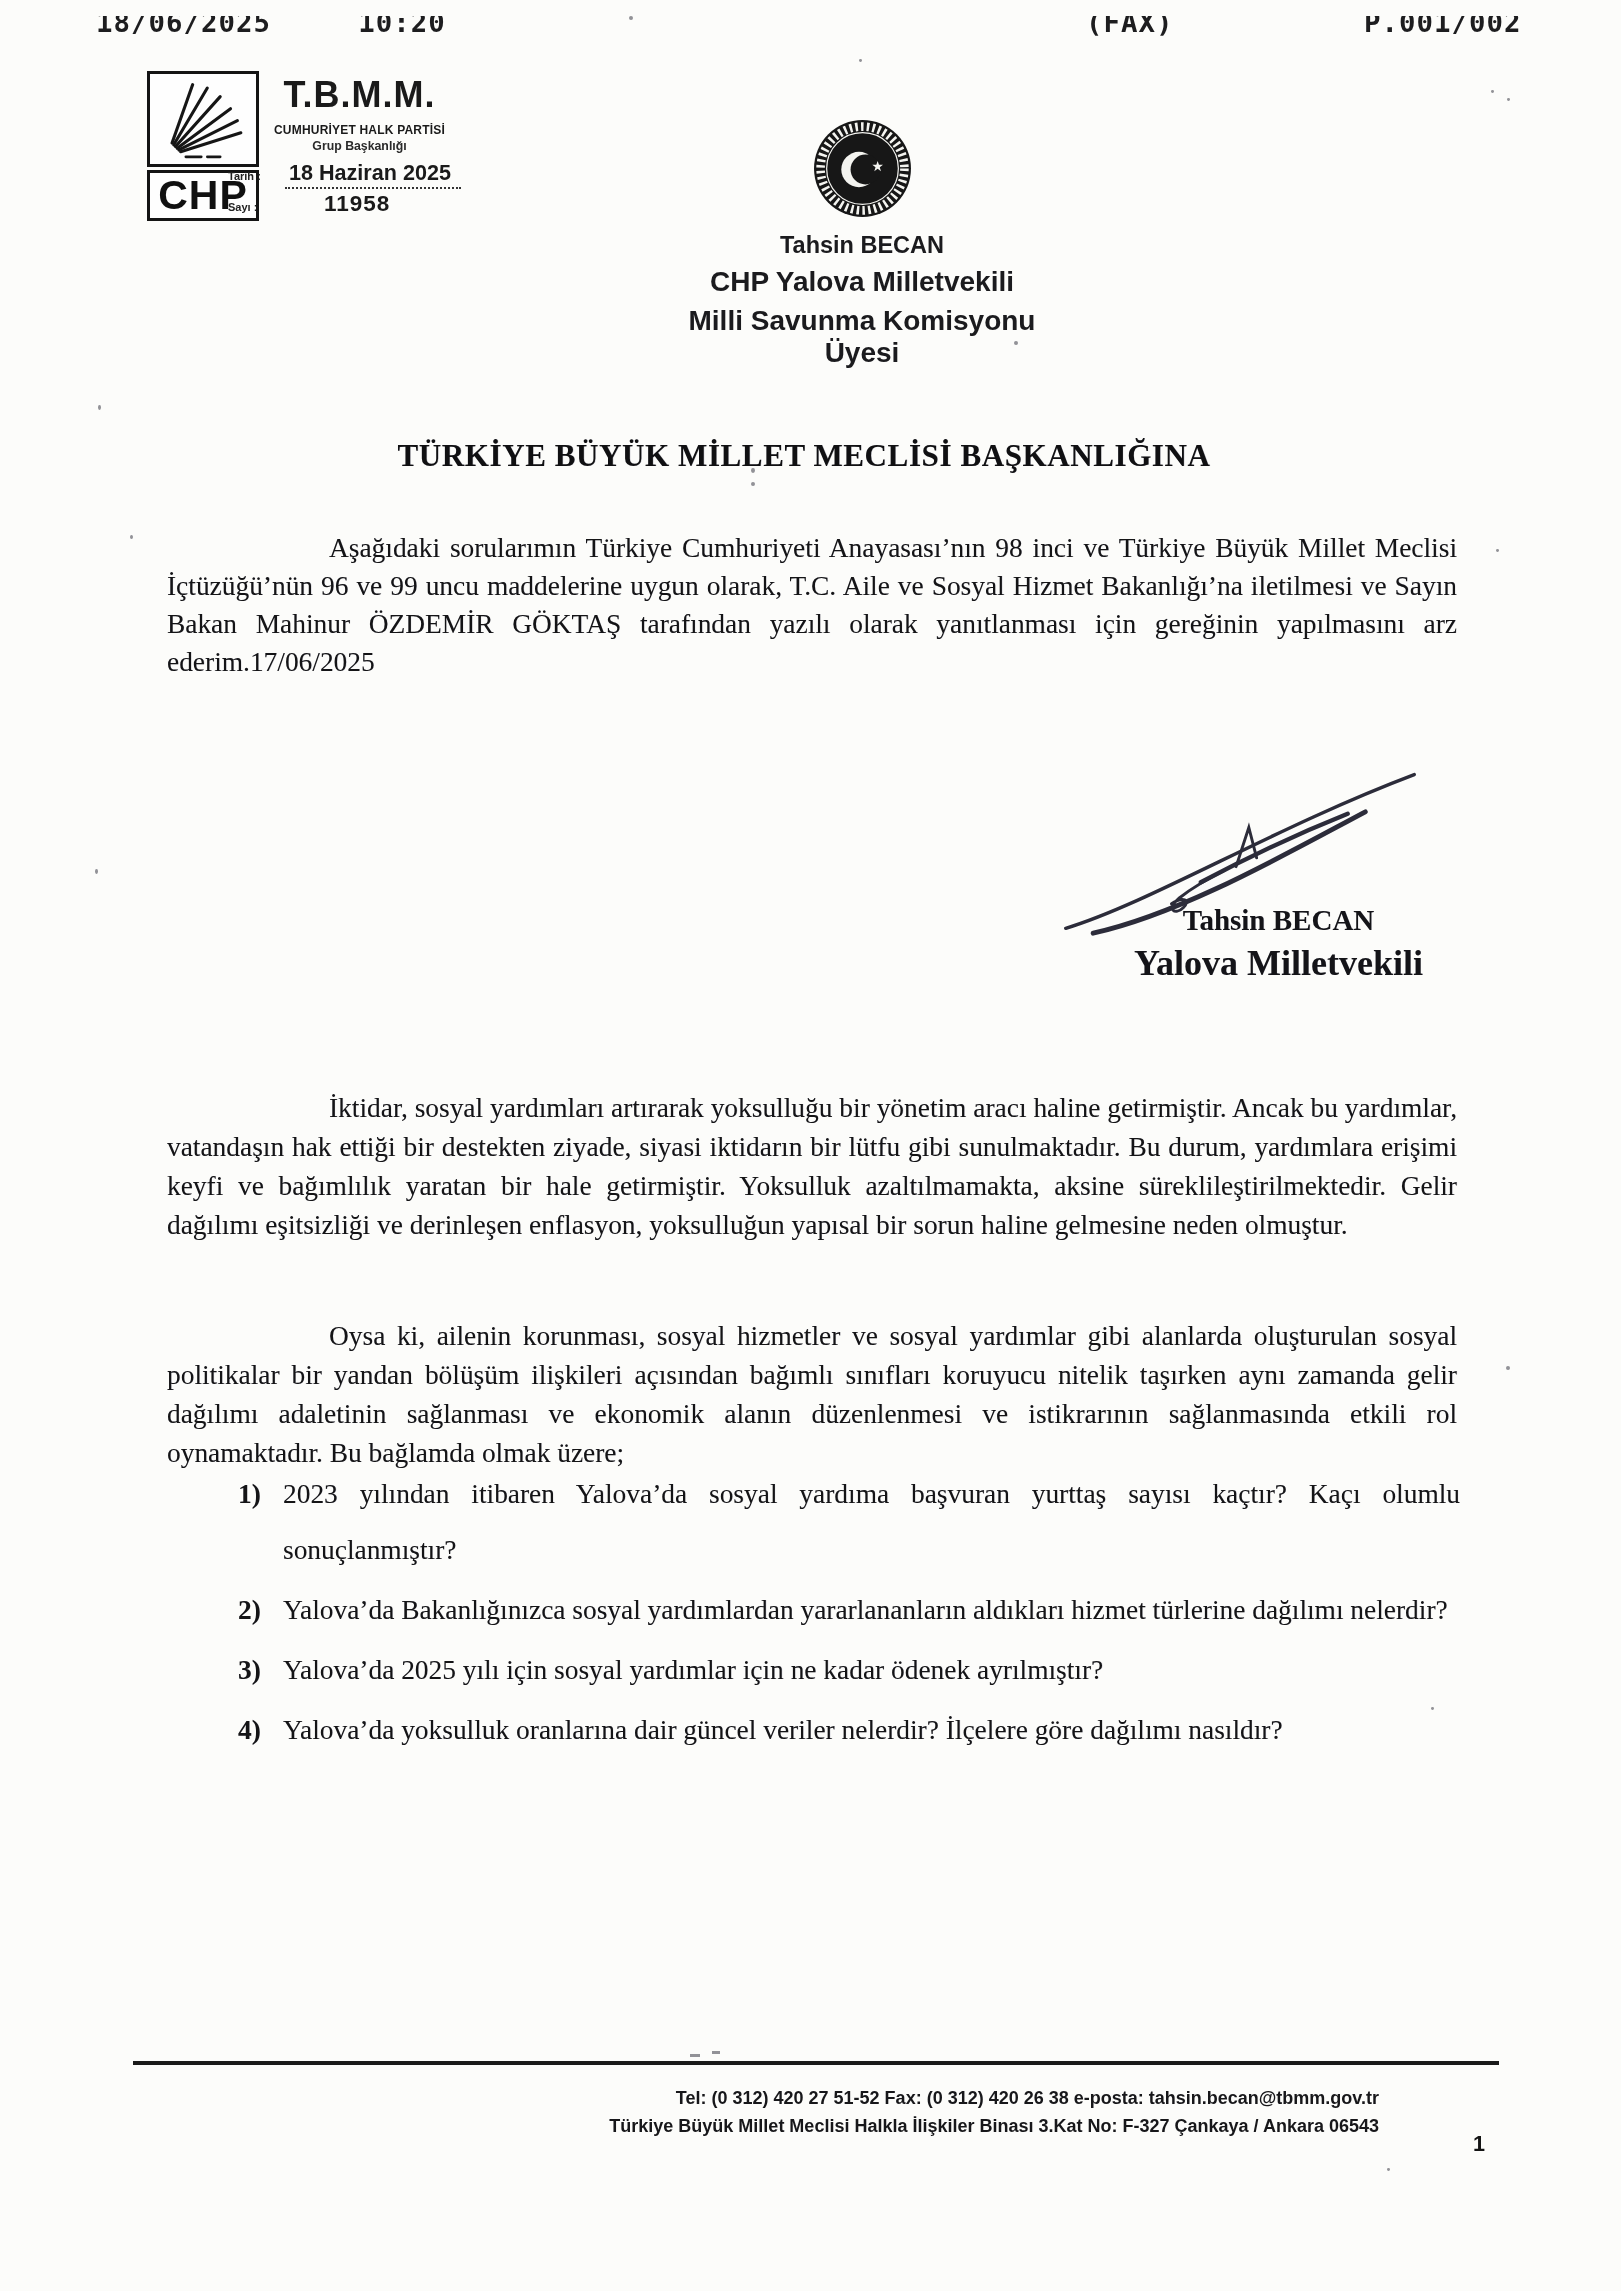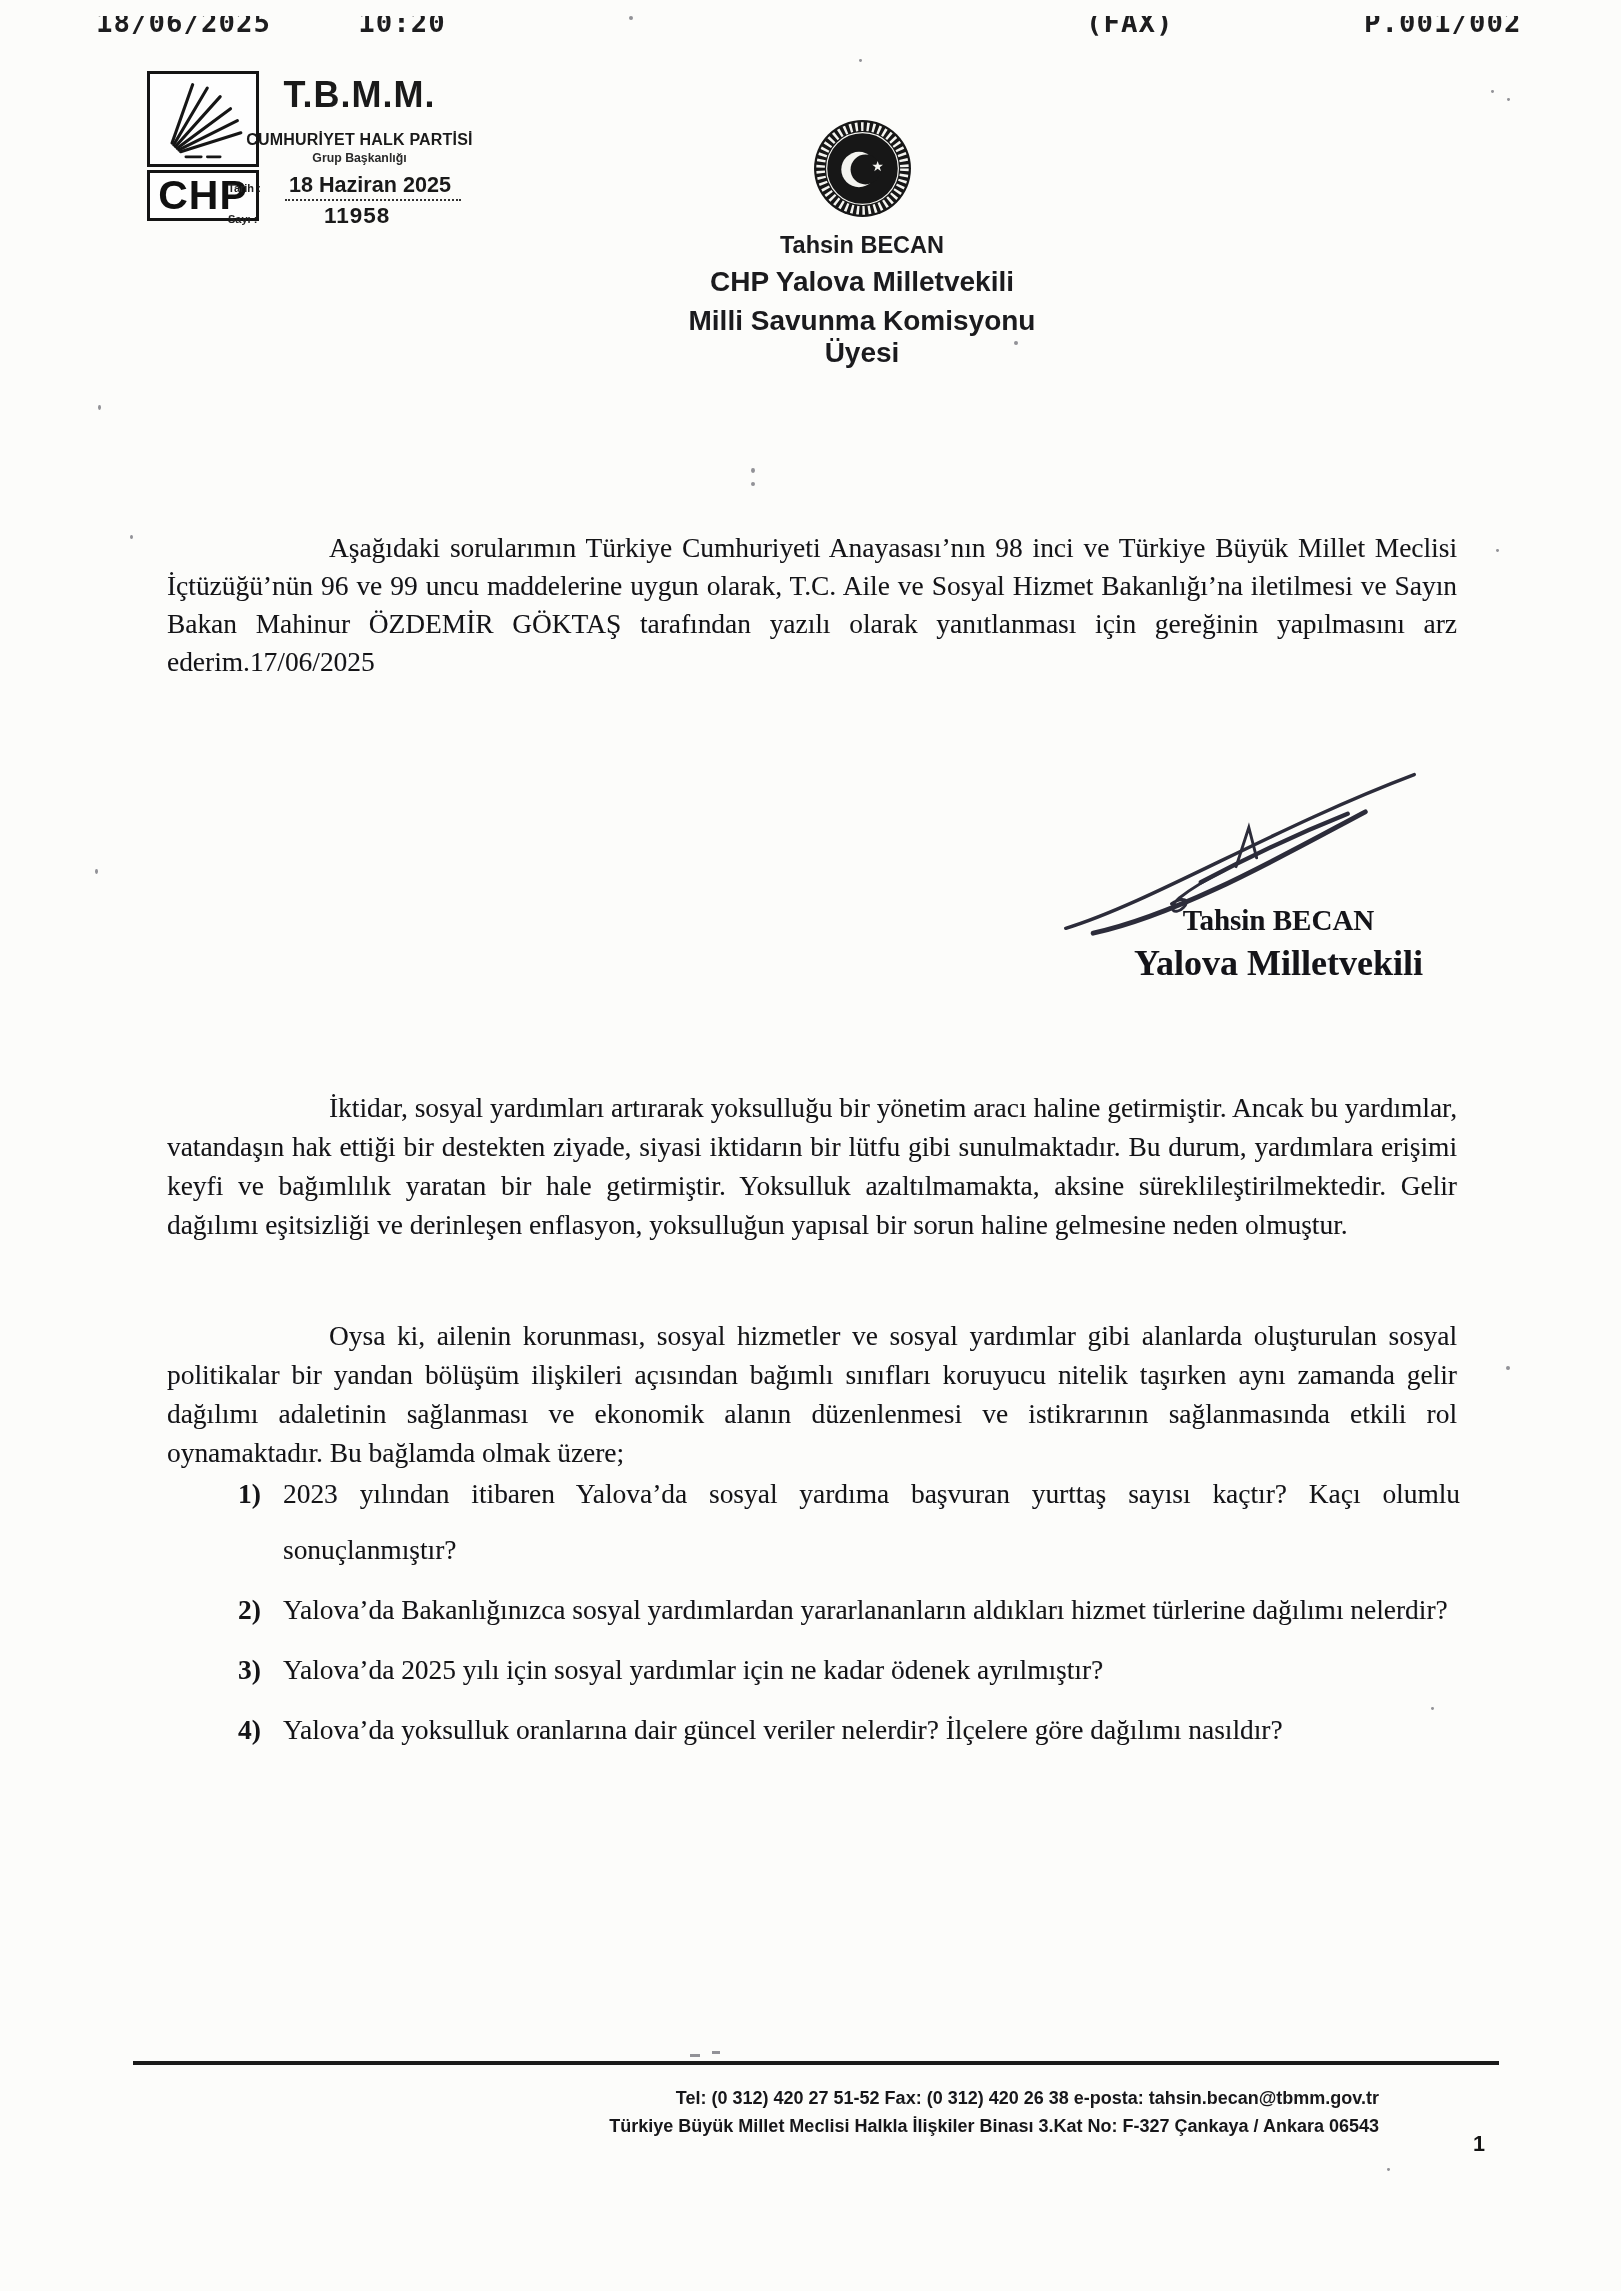--- a/index.html
+++ b/index.html
@@ -22,21 +22,21 @@
   .lh-boxes{position:absolute;left:113px;top:71px;width:112px;padding-left:34px;}
   .lh-logoBox{height:86px;border:3.9px solid #141414;background:#fefefe;padding:2px;}
   .lh-logoBox svg{width:100%;height:100%;}
   .lh-chpBox{
     height:45px;border:3.9px solid #141414;margin-top:2.9px;background:#fefefe;
     display:flex;align-items:center;justify-content:center;
     font-family:"Liberation Sans",sans-serif;font-weight:bold;font-size:41px;letter-spacing:1px;color:#101010;
   }
   .lh-right{position:absolute;left:228px;top:74px;width:263px;font-family:"Liberation Sans",sans-serif;color:#1a1a1a;}
   .lh-tbmm{text-align:center;font-weight:bold;font-size:36px;letter-spacing:1px;}
-  .lh-party{text-align:center;font-weight:bold;font-size:16px;margin-top:15px;letter-spacing:0.2px;}
+  .lh-party{text-align:center;font-weight:bold;font-size:12px;margin-top:7px;letter-spacing:0.2px;}
   .lh-unit{text-align:center;font-weight:bold;font-size:12.3px;margin-top:2px;color:#2a2a2a;}
   .lh-meta{margin-top:6.9px;}
   .lh-row{display:flex;align-items:baseline;margin-top:2px;}
   .lh-label{font-weight:bold;font-size:11px;width:57px;flex:0 0 57px;color:#222;}
   .lh-date{font-weight:bold;font-size:21.6px;border-bottom:2px dotted #333;padding:0 9.8px 1px 3.9px;}
   .lh-num{font-weight:bold;font-size:22.5px;margin-left:39px;letter-spacing:1px;}
   
   .seal{position:absolute;left:812px;top:118px;width:101px;height:101px;}
   .sender{
     position:absolute;left:676px;top:232px;width:372px;text-align:center;
@@ -138,20 +138,21 @@
       <polygon fill="#f4f4f0" points="65,42.5 66.3,46.4 70.3,46.4 67.1,48.8 68.3,52.7 65,50.3 61.7,52.7 62.9,48.8 59.7,46.4 63.7,46.4"></polygon>
     </svg>
   </div>
 
   <div class="sender">
     <div class="sender-name">Tahsin BECAN</div>
     <div class="sender-t">CHP Yalova Milletvekili</div>
     <div class="sender-t">Milli Savunma Komisyonu Üyesi</div>
   </div>
 
+  <div class="doc-title">TÜRKİYE BÜYÜK MİLLET MECLİSİ BAŞKANLIĞINA</div>
   <p class="bodyp intro">Aşağıdaki sorularımın Türkiye Cumhuriyeti Anayasası’nın 98 inci ve Türkiye Büyük Millet Meclisi İçtüzüğü’nün 96 ve 99 uncu maddelerine uygun olarak, T.C. Aile ve Sosyal Hizmet Bakanlığı’na iletilmesi ve Sayın Bakan Mahinur ÖZDEMİR GÖKTAŞ tarafından yazılı olarak yanıtlanması için gereğinin yapılmasını arz ederim.17/06/2025</p>
 
   <div class="sig">
     <svg viewBox="0 0 380 190">
       <g stroke="#1b1b2a" fill="none" stroke-linecap="round" opacity="0.92">
         <path d="M 12,175 C 100,148 225,72 368,18" stroke-width="3.5"></path>
         <path d="M 40,180 C 130,160 235,100 318,56" stroke-width="5"></path>
         <path d="M 150,128 C 210,96 260,74 300,58" stroke-width="4.5"></path>
         <path d="M 186,112 L 199,72 L 207,103" stroke-width="3"></path>
         <path d="M 120,150 c 12,-8 20,-4 12,4 c -8,8 -18,2 -4,-10 c 18,-14 32,-21 46,-28" stroke-width="3"></path>

